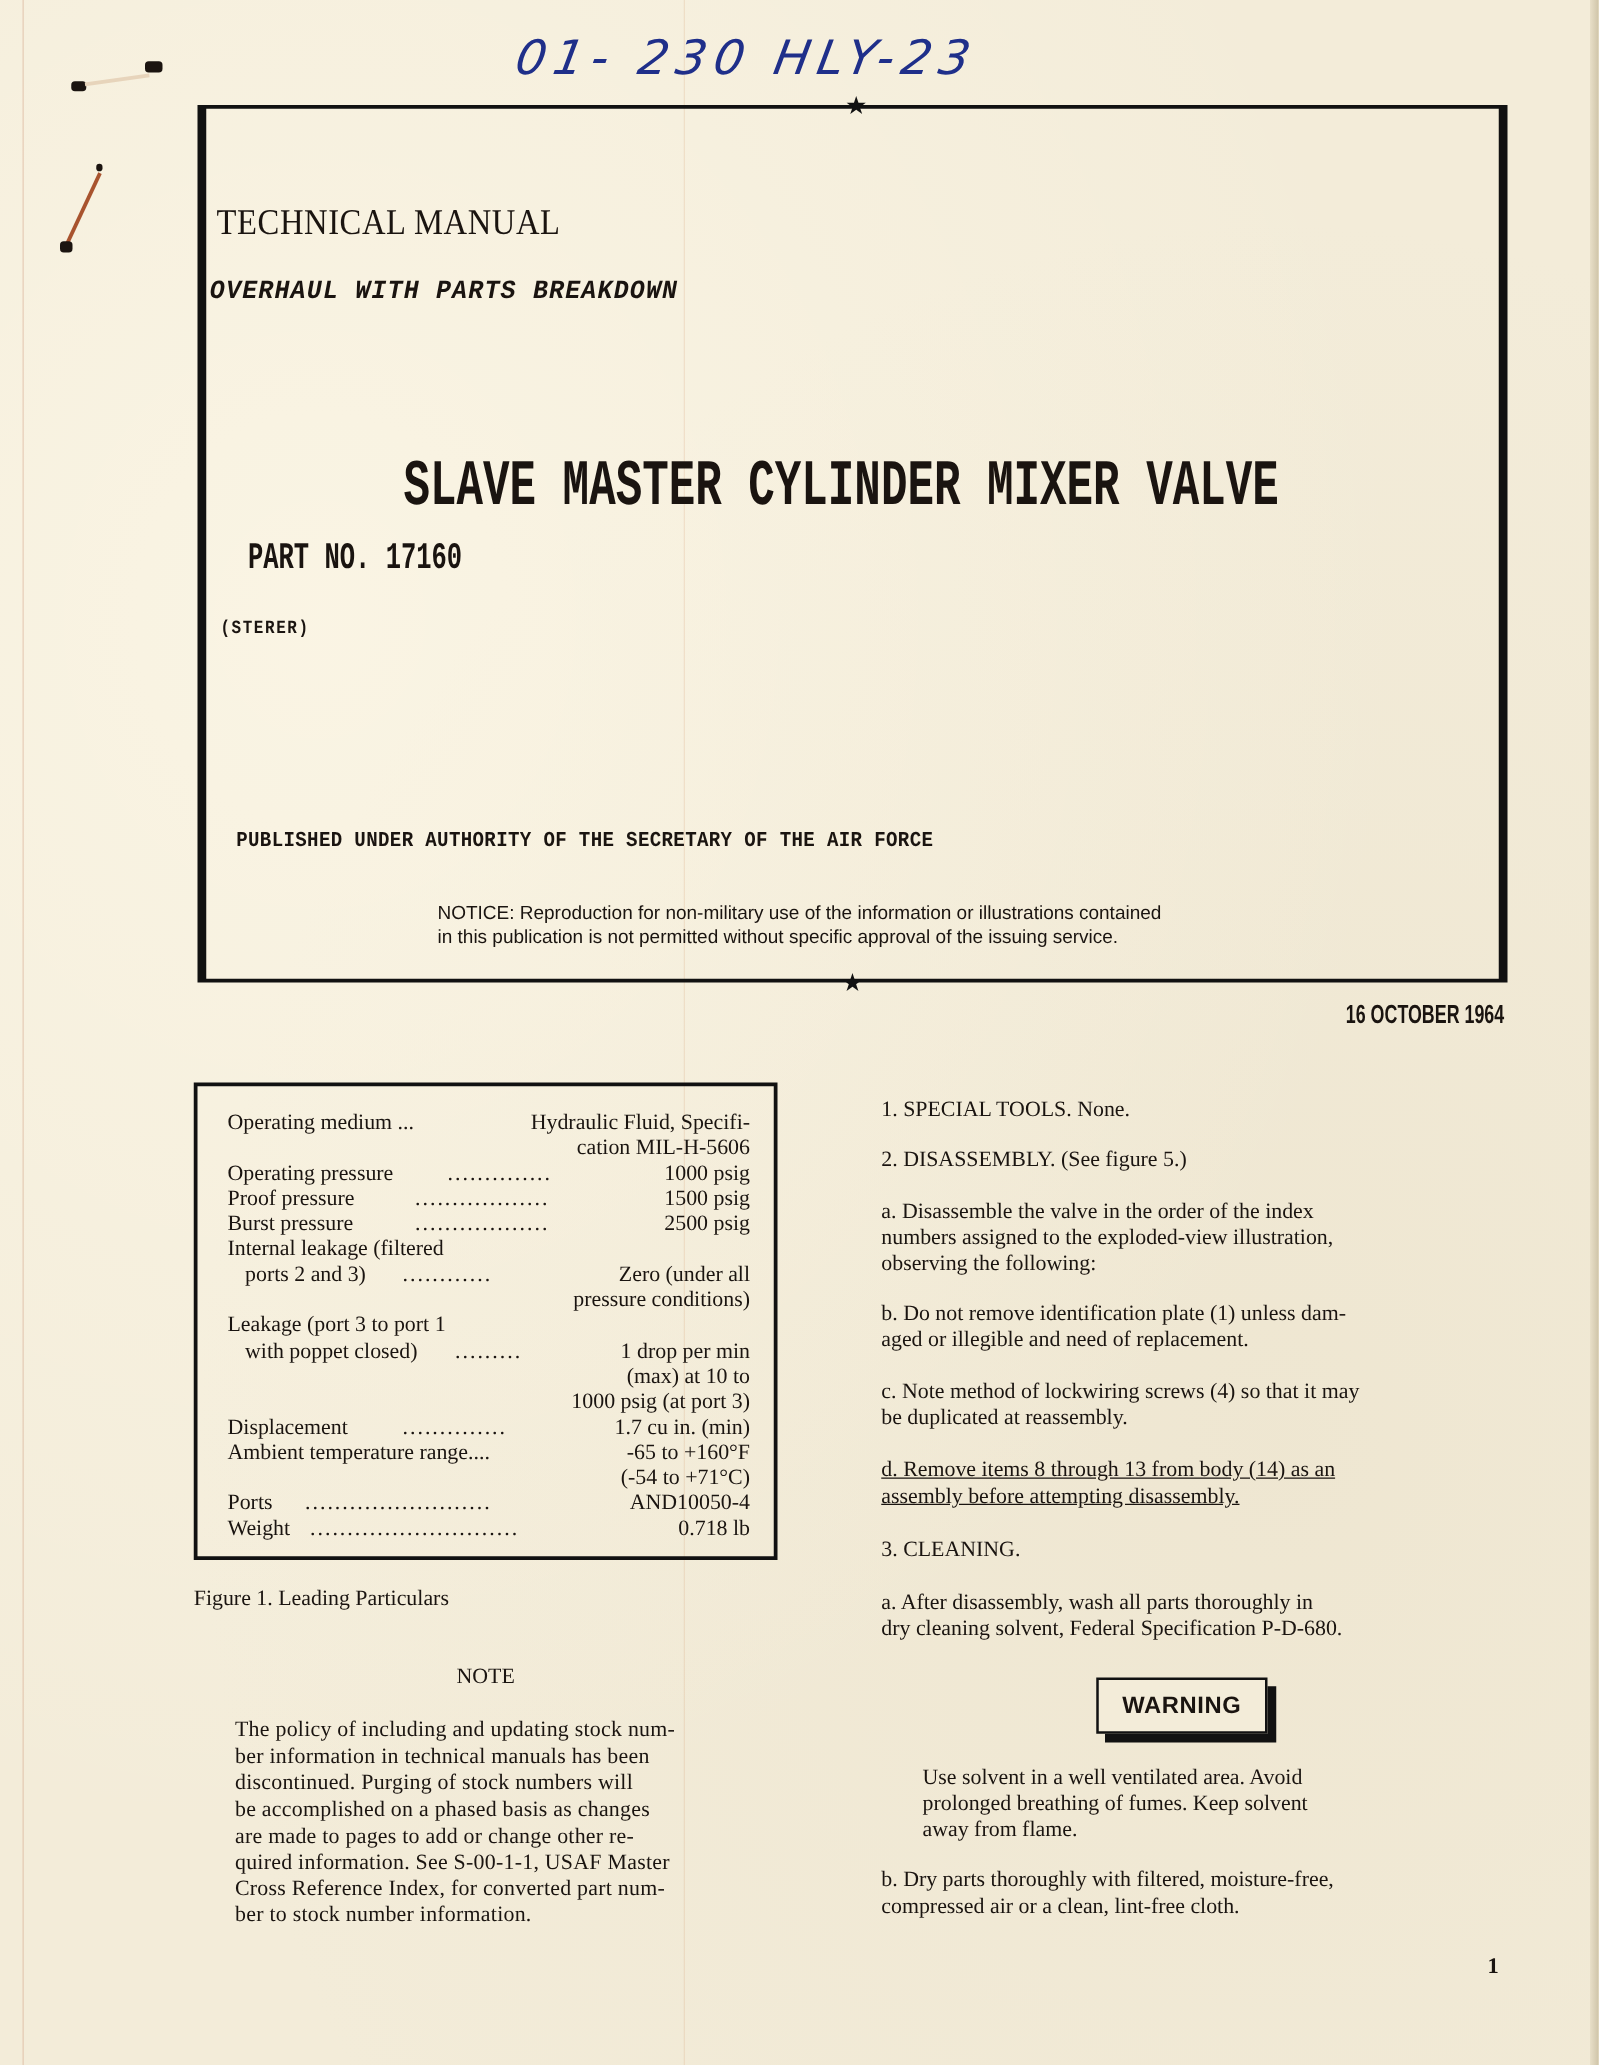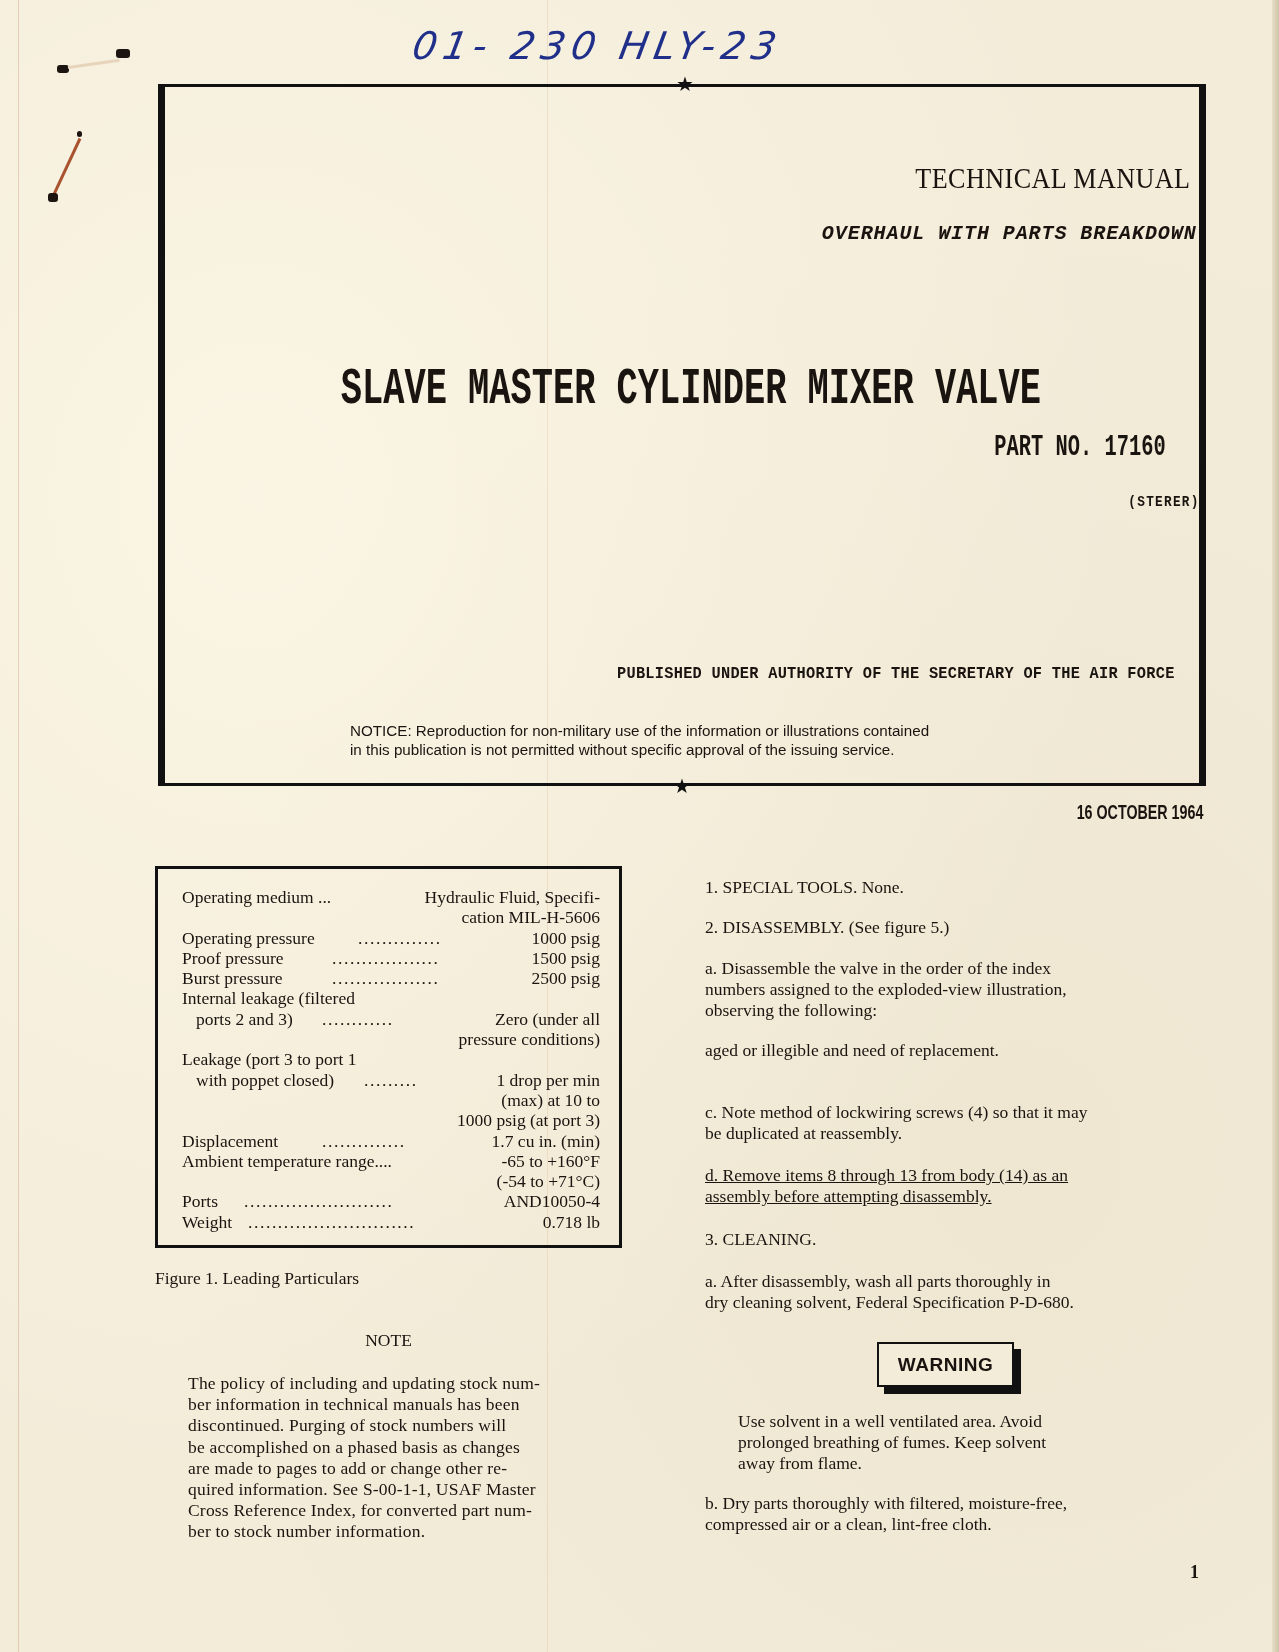--- a/index.html
+++ b/index.html
@@ -40,21 +40,21 @@
       border-right: 7px solid #111;
     }
     .star {
       position: absolute; font-size: 20px; line-height: 20px; color: #111;
       font-family: "DejaVu Sans", sans-serif;
     }
     .star-top { left: 676px; top: 74px; }
     .star-bottom { left: 673px; top: 776px; }
 
     .condensed { font-family: Liberation Mono, monospace; font-weight: bold; transform-origin: center; display: inline-block; }
-    .center-line { position: absolute; left: 158px; width: 1048px; text-align: right; }
+    .center-line { position: absolute; left: 158px; width: 1048px; text-align: left; }
 
     .tm-title { top: 162px; font-family: "Liberation Serif", serif; font-size: 29px; letter-spacing: 0.5px; }
     .tm-title span { display: inline-block; transform: scaleX(0.9); }
     .tm-sub { top: 222px; font-size: 21px; font-style: italic; letter-spacing: 1px; }
     .tm-sub span { display: inline-block; transform: scaleX(0.95); }
     .main-title { top: 360px; font-size: 52px; letter-spacing: 0; }
     .main-title span { display: inline-block; transform: scaleX(0.68); }
     .part-no { top: 430px; font-size: 30px; }
     .part-no span { display: inline-block; transform: scaleX(0.68); }
     .mfr { top: 494px; font-size: 15px; letter-spacing: 1.5px; }
@@ -149,21 +149,21 @@
 <div class="handwritten">01- 230 HLY-23</div>
 
 <div class="frame"></div>
 <div class="star star-top">★</div>
 <div class="star star-bottom">★</div>
 
 <div class="center-line tm-title"><span>TECHNICAL MANUAL</span></div>
 <div class="center-line tm-sub condensed" style="display:block;"><span>OVERHAUL WITH PARTS BREAKDOWN</span></div>
 <div class="center-line main-title condensed" style="display:block;"><span>SLAVE MASTER CYLINDER MIXER VALVE</span></div>
 <div class="center-line part-no condensed" style="display:block;"><span>PART NO. 17160</span></div>
-<div class="center-line mfr condensed" style="display:block;"><span>(STERER)</span></div>
+<div class="center-line mfr condensed" style="display:block;margin-left:12px;"><span>(STERER)</span></div>
 <div class="center-line authority condensed" style="display:block;"><span>PUBLISHED UNDER AUTHORITY OF THE SECRETARY OF THE AIR FORCE</span></div>
 <div class="notice">
   <span class="ln">NOTICE: Reproduction for non-military use of the information or illustrations contained</span>
   <span class="ln">in this publication is not permitted without specific approval of the issuing service.</span>
 </div>
 
 <div class="date"><span>16 OCTOBER 1964</span></div>
 
 <div class="spec-box">
   <div class="spec-row">
@@ -255,20 +255,21 @@
   </div>
 <div class="rcol p2">
     <span class="ln">2.  DISASSEMBLY.  (See figure 5.)</span>
   </div>
 <div class="rcol pa">
   <span class="ln"> a.  Disassemble  the valve in the order of the index</span>
   <span class="ln">numbers assigned to the exploded-view illustration,</span>
   <span class="ln">observing the following:</span>
 </div>
 <div class="rcol pb">
+  <span class="ln"> b.  Do not remove identification plate (1) unless dam-</span>
   <span class="ln">aged or illegible and need of replacement.</span>
 </div>
 <div class="rcol pc">
   <span class="ln"> c.  Note method of lockwiring screws (4) so that it may</span>
   <span class="ln">be duplicated at reassembly.</span>
 </div>
 <div class="rcol pd">
   <span class="ln"> d.  Remove items 8 through 13 from body (14) as an</span>
   <span class="ln">assembly before attempting disassembly.</span>
 </div>

